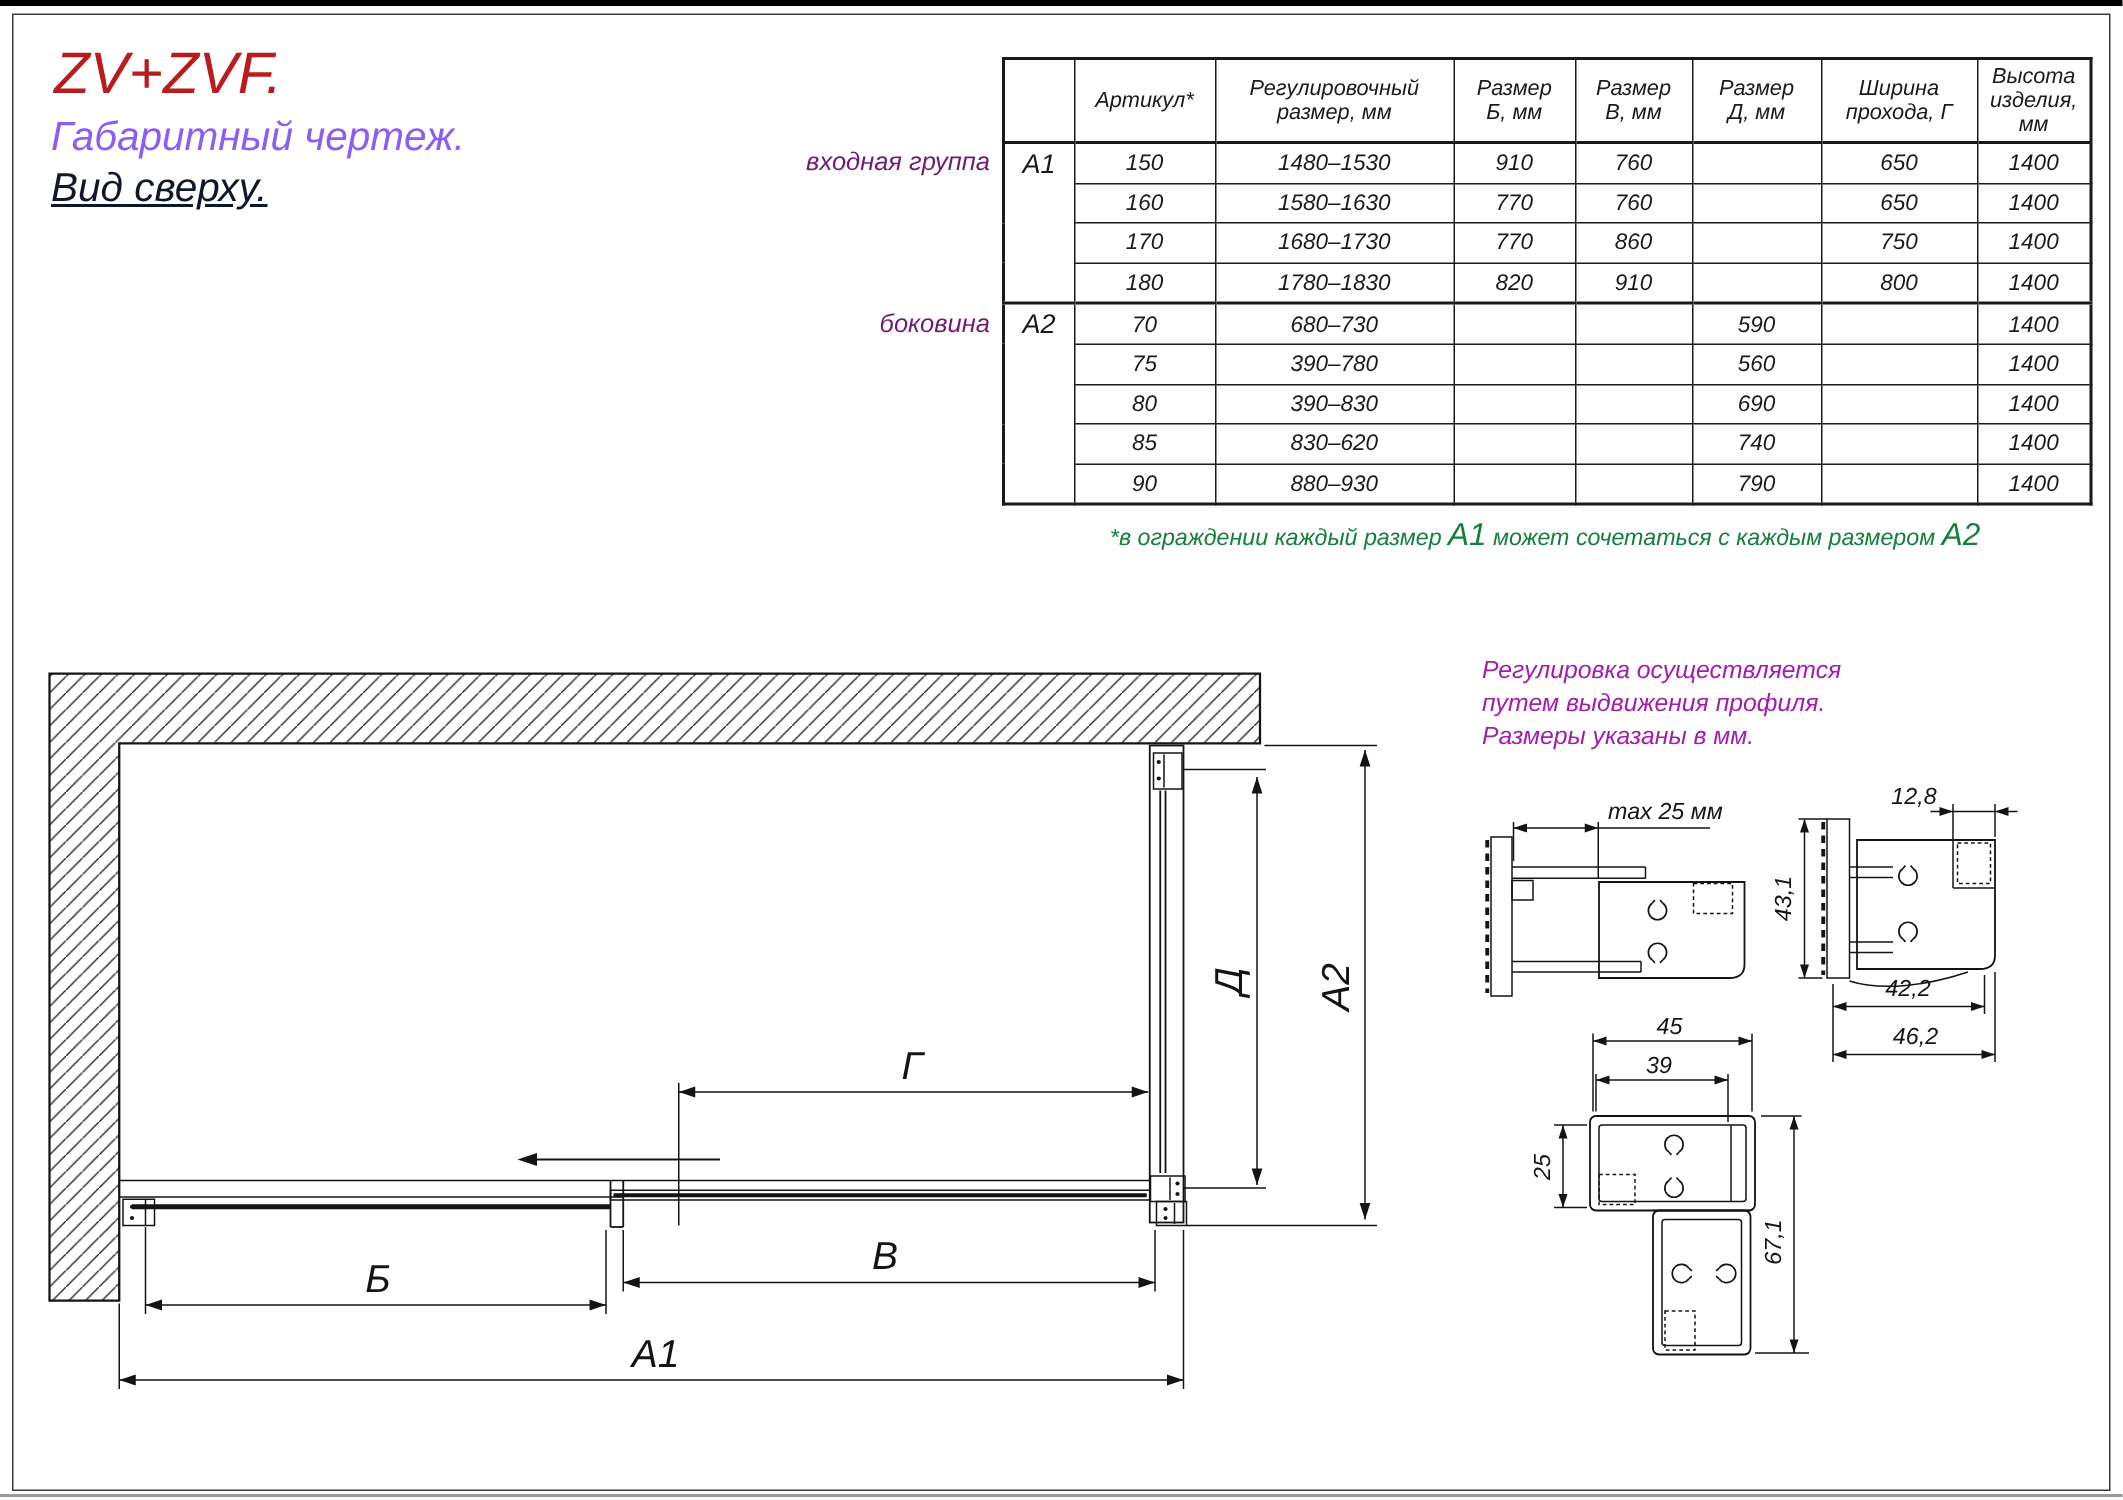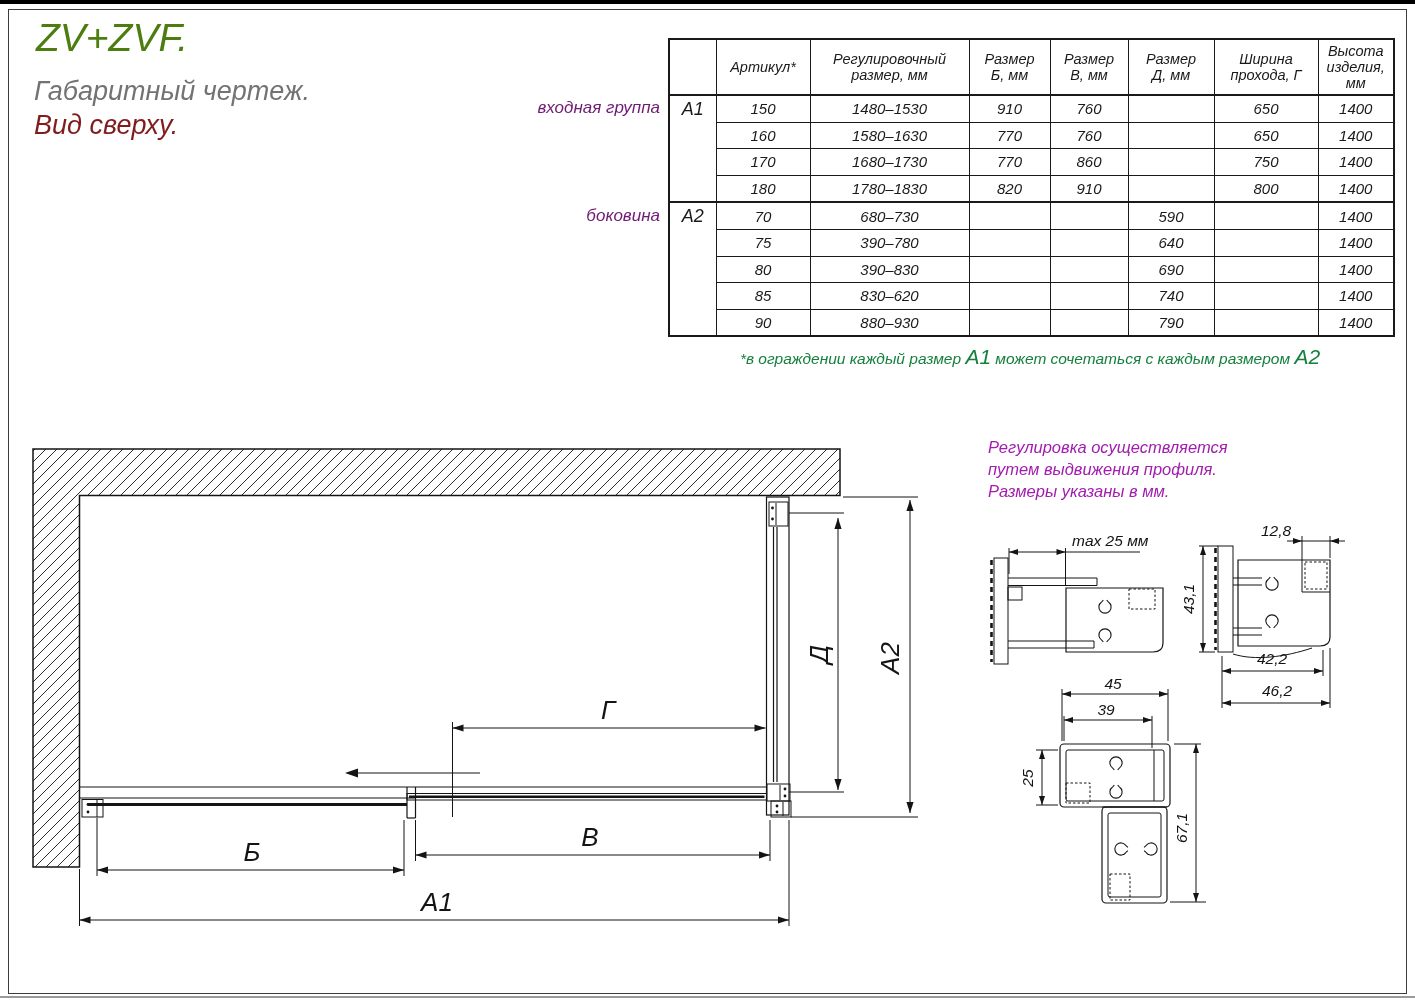--- a/index.html
+++ b/index.html
@@ -2,23 +2,23 @@
 <html><head>
 <meta charset="utf-8">
 <style>
   html,body{margin:0;padding:0;background:#fff;}
   body{position:relative;width:1415px;height:1000px;overflow:hidden;
        font-family:"Liberation Sans",sans-serif;color:#161616;}
   .topbar{position:absolute;left:0;top:0;width:1415px;height:4px;background:#000;}
   .pageborder{position:absolute;left:8px;top:9px;width:1397px;height:983px;
        border:1.5px solid #3c3c3c;}
   .botline{position:absolute;left:0;top:996px;width:1415px;height:2px;background:#9a9a9a;}
-  .title1{position:absolute;left:36px;top:16px;font:italic 39px "Liberation Sans",sans-serif;color:#4d7c0f;}
-  .title2{position:absolute;left:34px;top:76px;font:italic 27px "Liberation Sans",sans-serif;color:#737373;}
-  .title3{position:absolute;left:34px;top:110px;font:italic 27px "Liberation Sans",sans-serif;color:#7f1d1d;}
+  .title1{position:absolute;left:36px;top:28px;font:italic 39px "Liberation Sans",sans-serif;color:#b91c1c;}
+  .title2{position:absolute;left:34px;top:76px;font:italic 27px "Liberation Sans",sans-serif;color:#8b5cf6;}
+  .title3{position:absolute;left:34px;top:110px;font:italic 27px "Liberation Sans",sans-serif;color:#0f172a;text-decoration:underline;}
   .tbl{position:absolute;left:668px;top:38px;border-collapse:collapse;table-layout:fixed;
        border:2.4px solid #1a1a1a;}
   .tbl th,.tbl td{border:1.4px solid #1a1a1a;text-align:center;vertical-align:middle;
        padding:0;font:italic 15px "Liberation Sans",sans-serif;color:#1a1a1a;}
   .tbl th{height:54px;white-space:pre-line;line-height:1.12;font-size:14.5px;border-bottom:2.6px solid #1a1a1a;}
   .tbl td{height:25.6px;}
   .tbl td.code{font-size:18px;vertical-align:top;padding-top:3px;border-right:1.4px solid #1a1a1a;}
   .tbl tr.grp td{border-top:2.2px solid #1a1a1a;}
   .grouplabel{position:absolute;width:190px;text-align:right;
        font:italic 17px "Liberation Sans",sans-serif;color:#701a75;}
@@ -124,21 +124,21 @@
     <td></td>
     <td>590</td>
     <td></td>
     <td>1400</td>
   </tr>
   <tr>
     <td>75</td>
     <td>390–780</td>
     <td></td>
     <td></td>
-    <td>640</td>
+    <td>560</td>
     <td></td>
     <td>1400</td>
   </tr>
   <tr>
     <td>80</td>
     <td>390–830</td>
     <td></td>
     <td></td>
     <td>690</td>
     <td></td>

